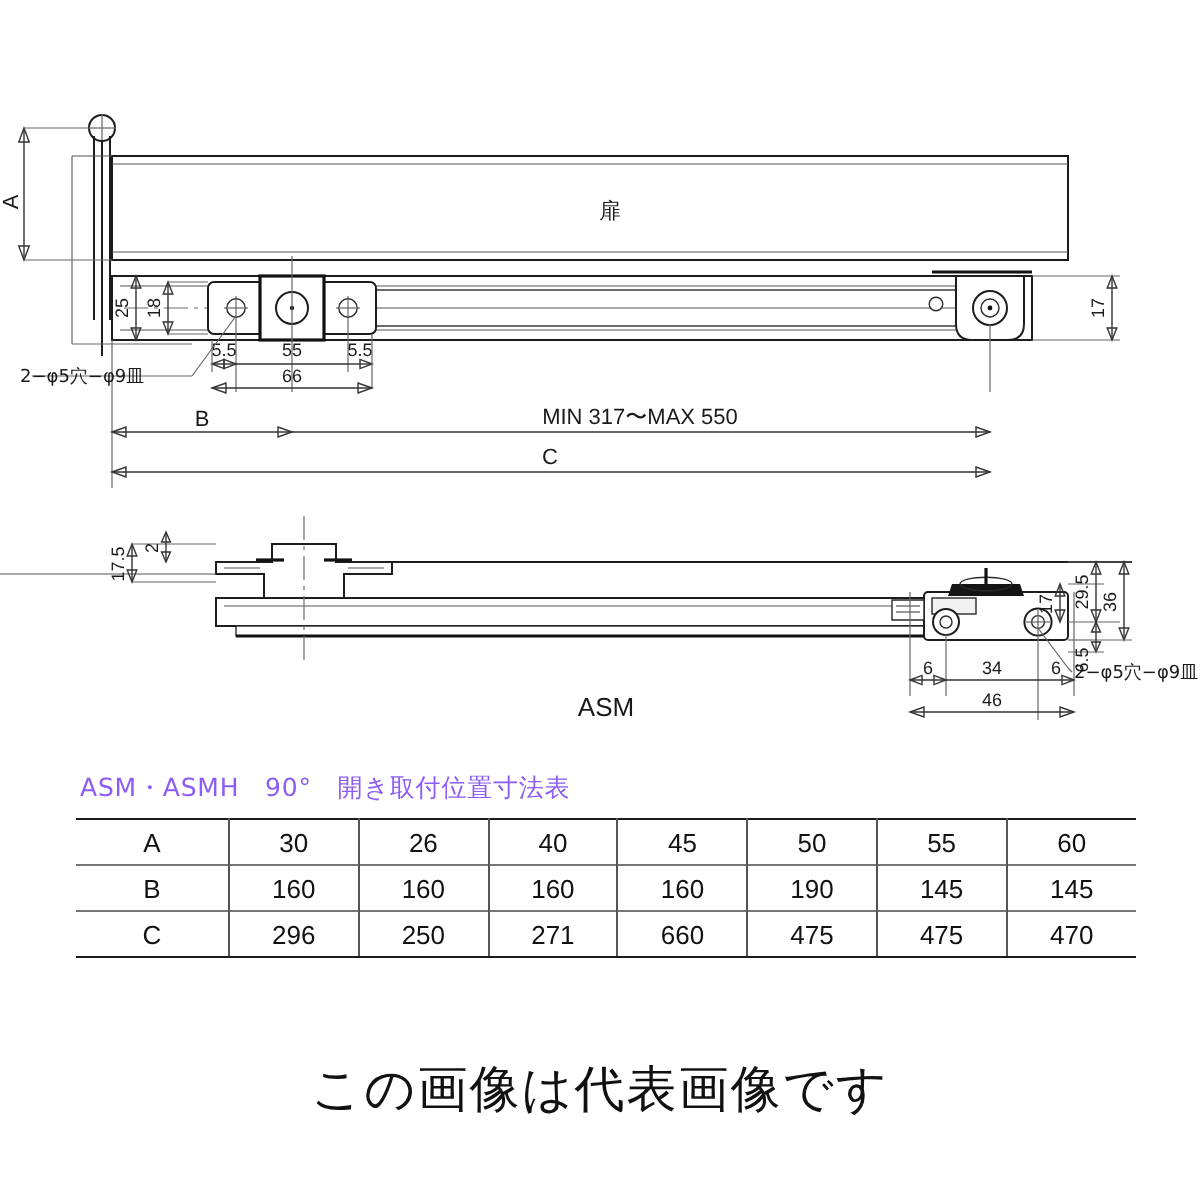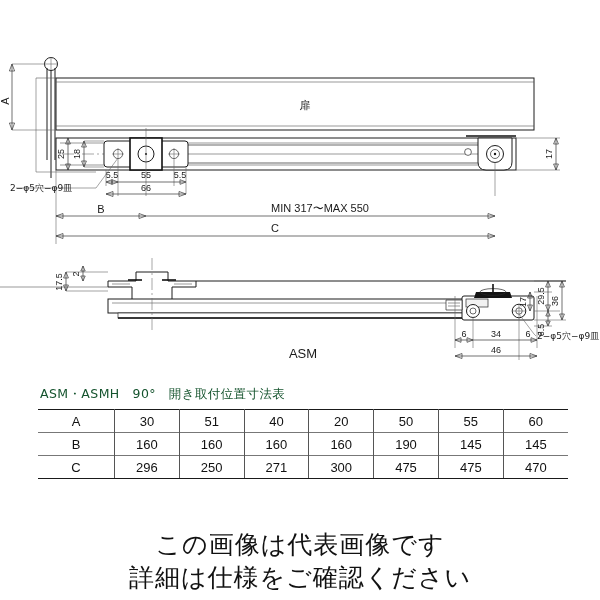--- a/index.html
+++ b/index.html
@@ -50,21 +50,21 @@
   
   #spec-block {
     position: absolute;
     left: 38px;
     top: 386px;
     width: 530px;
   }
   #table-caption {
     font-size: 12.5px;
     letter-spacing: 0.4px;
-    color: #14532d;
+    color: #8b5cf6;
     margin: 0 0 6px 2px;
     white-space: nowrap;
     font-family: "DejaVu Sans", sans-serif;
   }
   table#dim-table {
     border-collapse: collapse;
     width: 530px;
     table-layout: fixed;
   }
   table#dim-table td {
@@ -390,47 +390,46 @@
 </svg>
 </div>
 
 <div id="spec-block">
   <div id="table-caption">ASM・ASMH　90°　開き取付位置寸法表</div>
   <table id="dim-table">
     <tbody id="dim-table-body">
         <tr>
           <td>A</td>
           <td>30</td>
-          <td>51</td>
+          <td>26</td>
           <td>40</td>
-          <td>20</td>
+          <td>45</td>
           <td>50</td>
           <td>55</td>
           <td>60</td>
         </tr>
         <tr>
           <td>B</td>
           <td>160</td>
           <td>160</td>
           <td>160</td>
           <td>160</td>
           <td>190</td>
           <td>145</td>
           <td>145</td>
         </tr>
         <tr>
           <td>C</td>
           <td>296</td>
           <td>250</td>
           <td>271</td>
-          <td>300</td>
+          <td>660</td>
           <td>475</td>
           <td>475</td>
           <td>470</td>
         </tr>
       </tbody>
   </table>
 </div>
 
 <div id="notice">
   <div class="line">この画像は代表画像です</div>
-  <div class="line">詳細は仕様をご確認ください</div>
 </div>
 
 </body></html>

